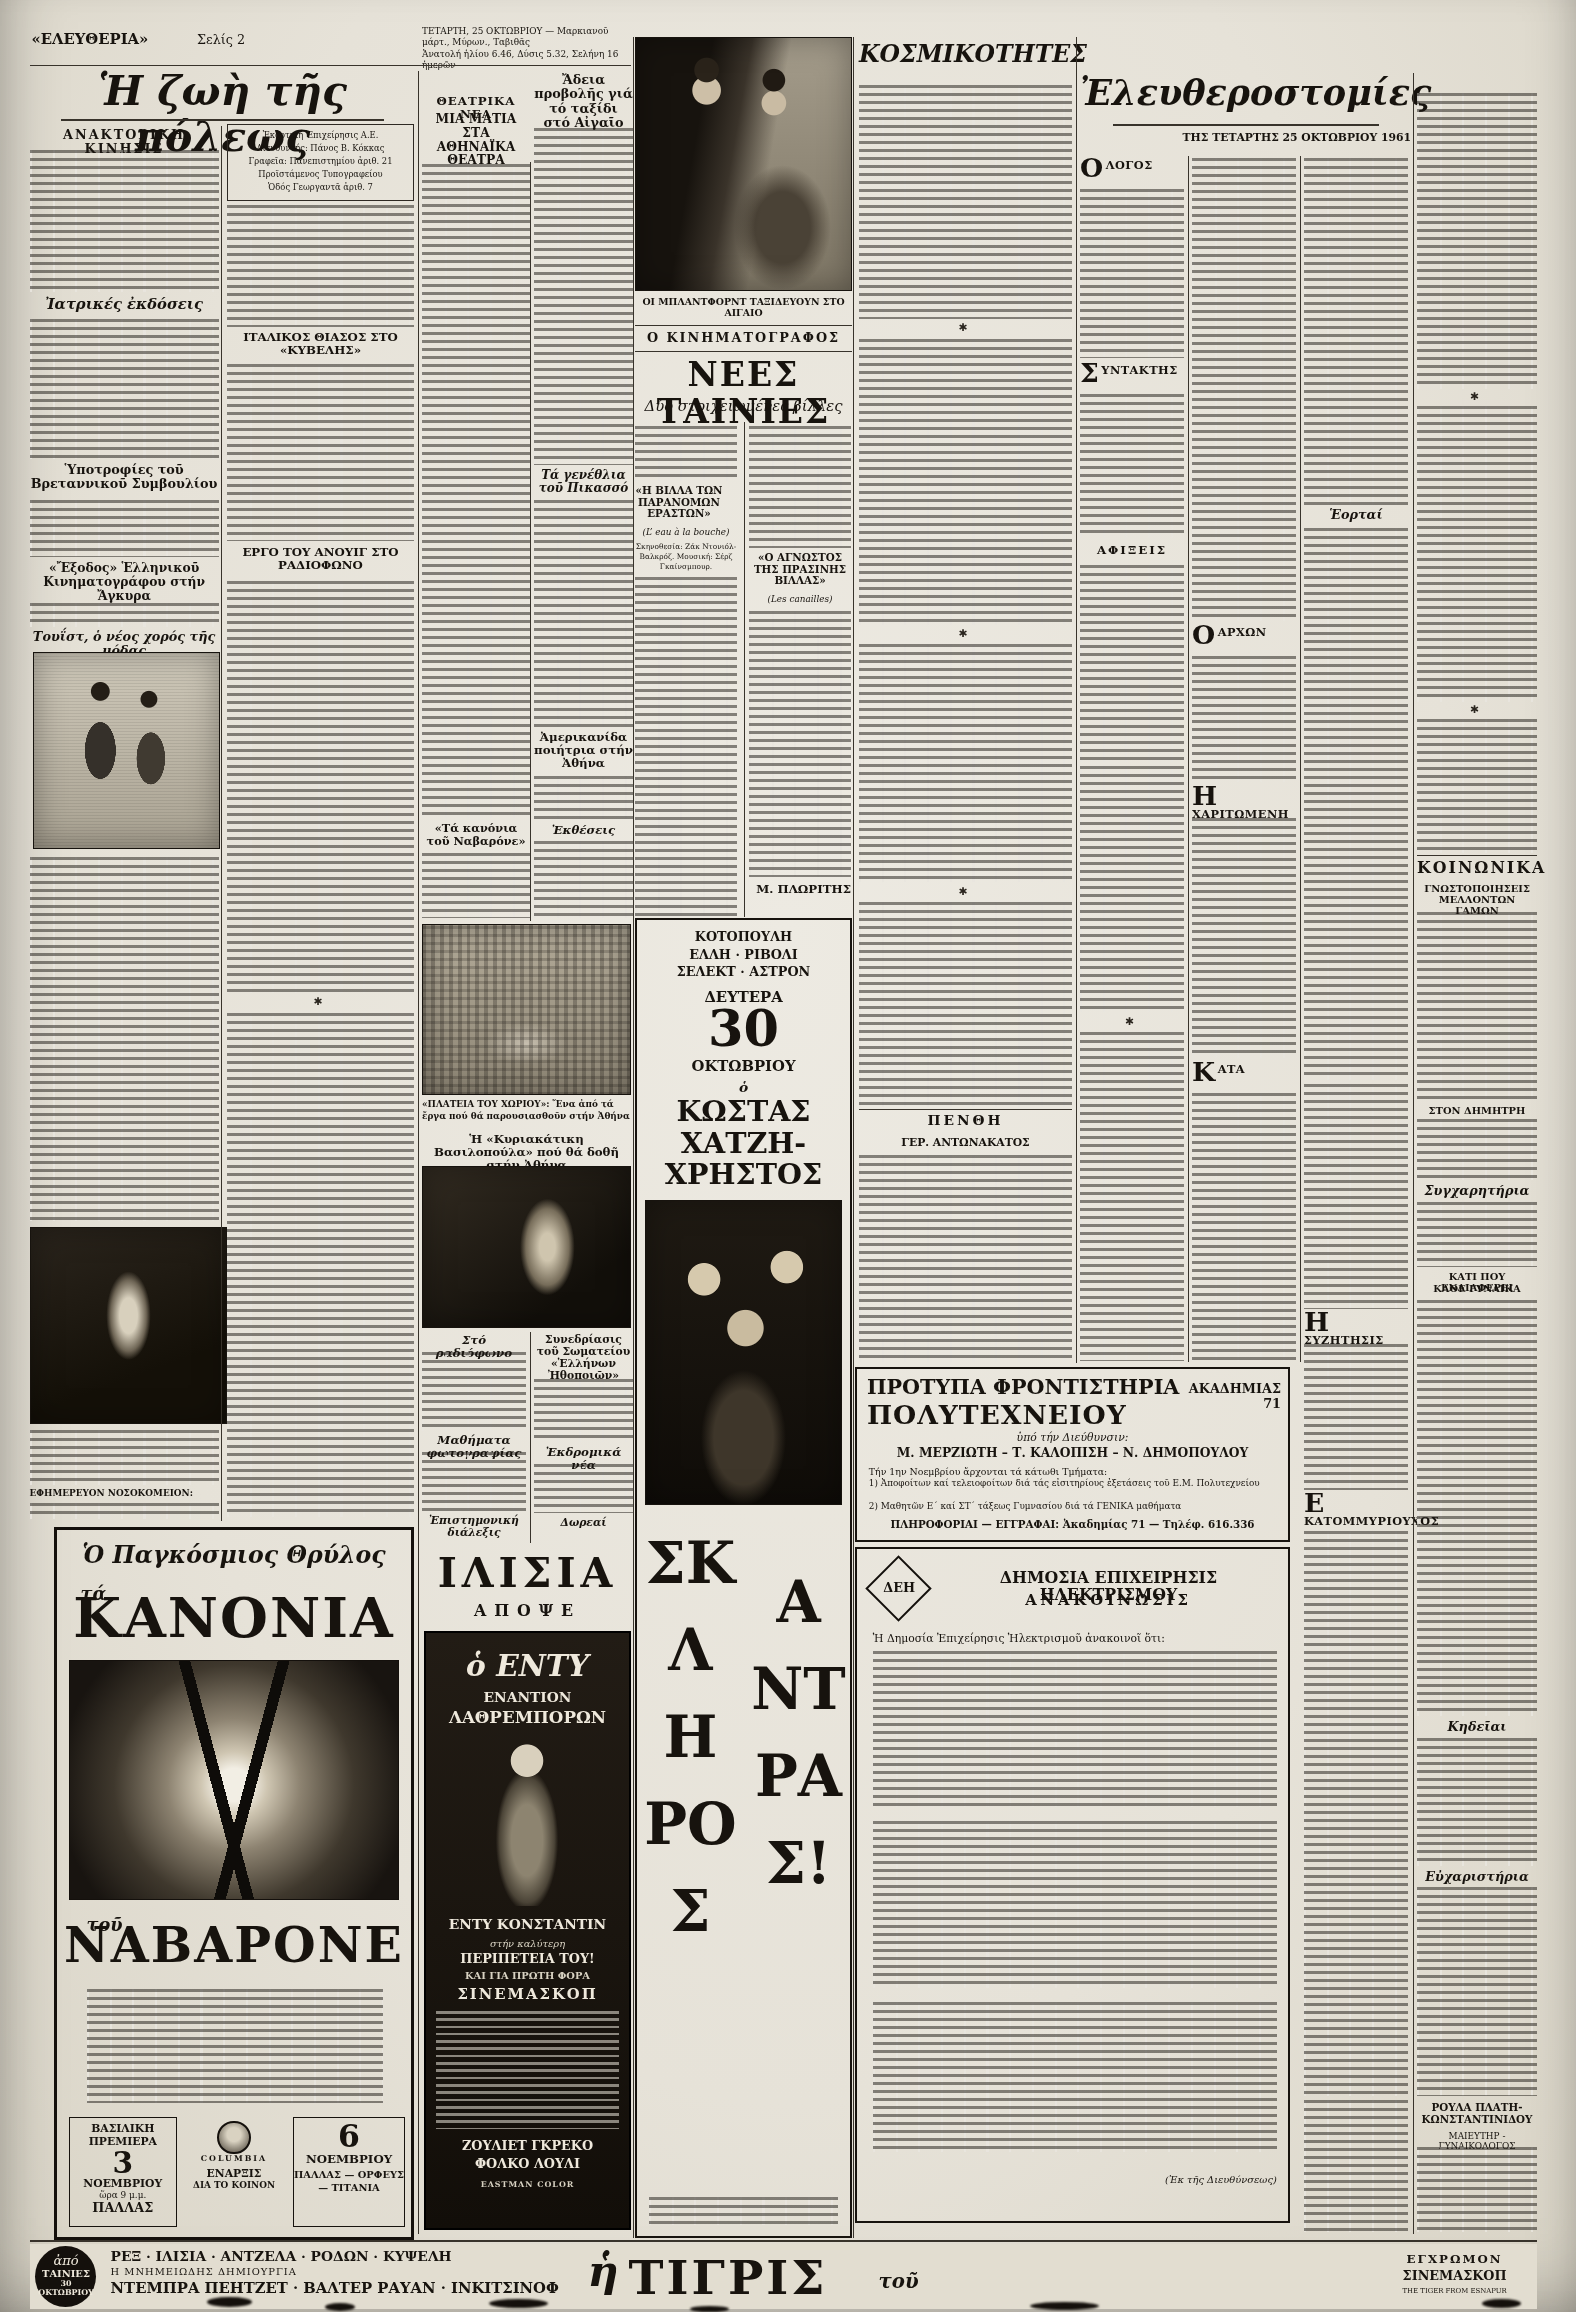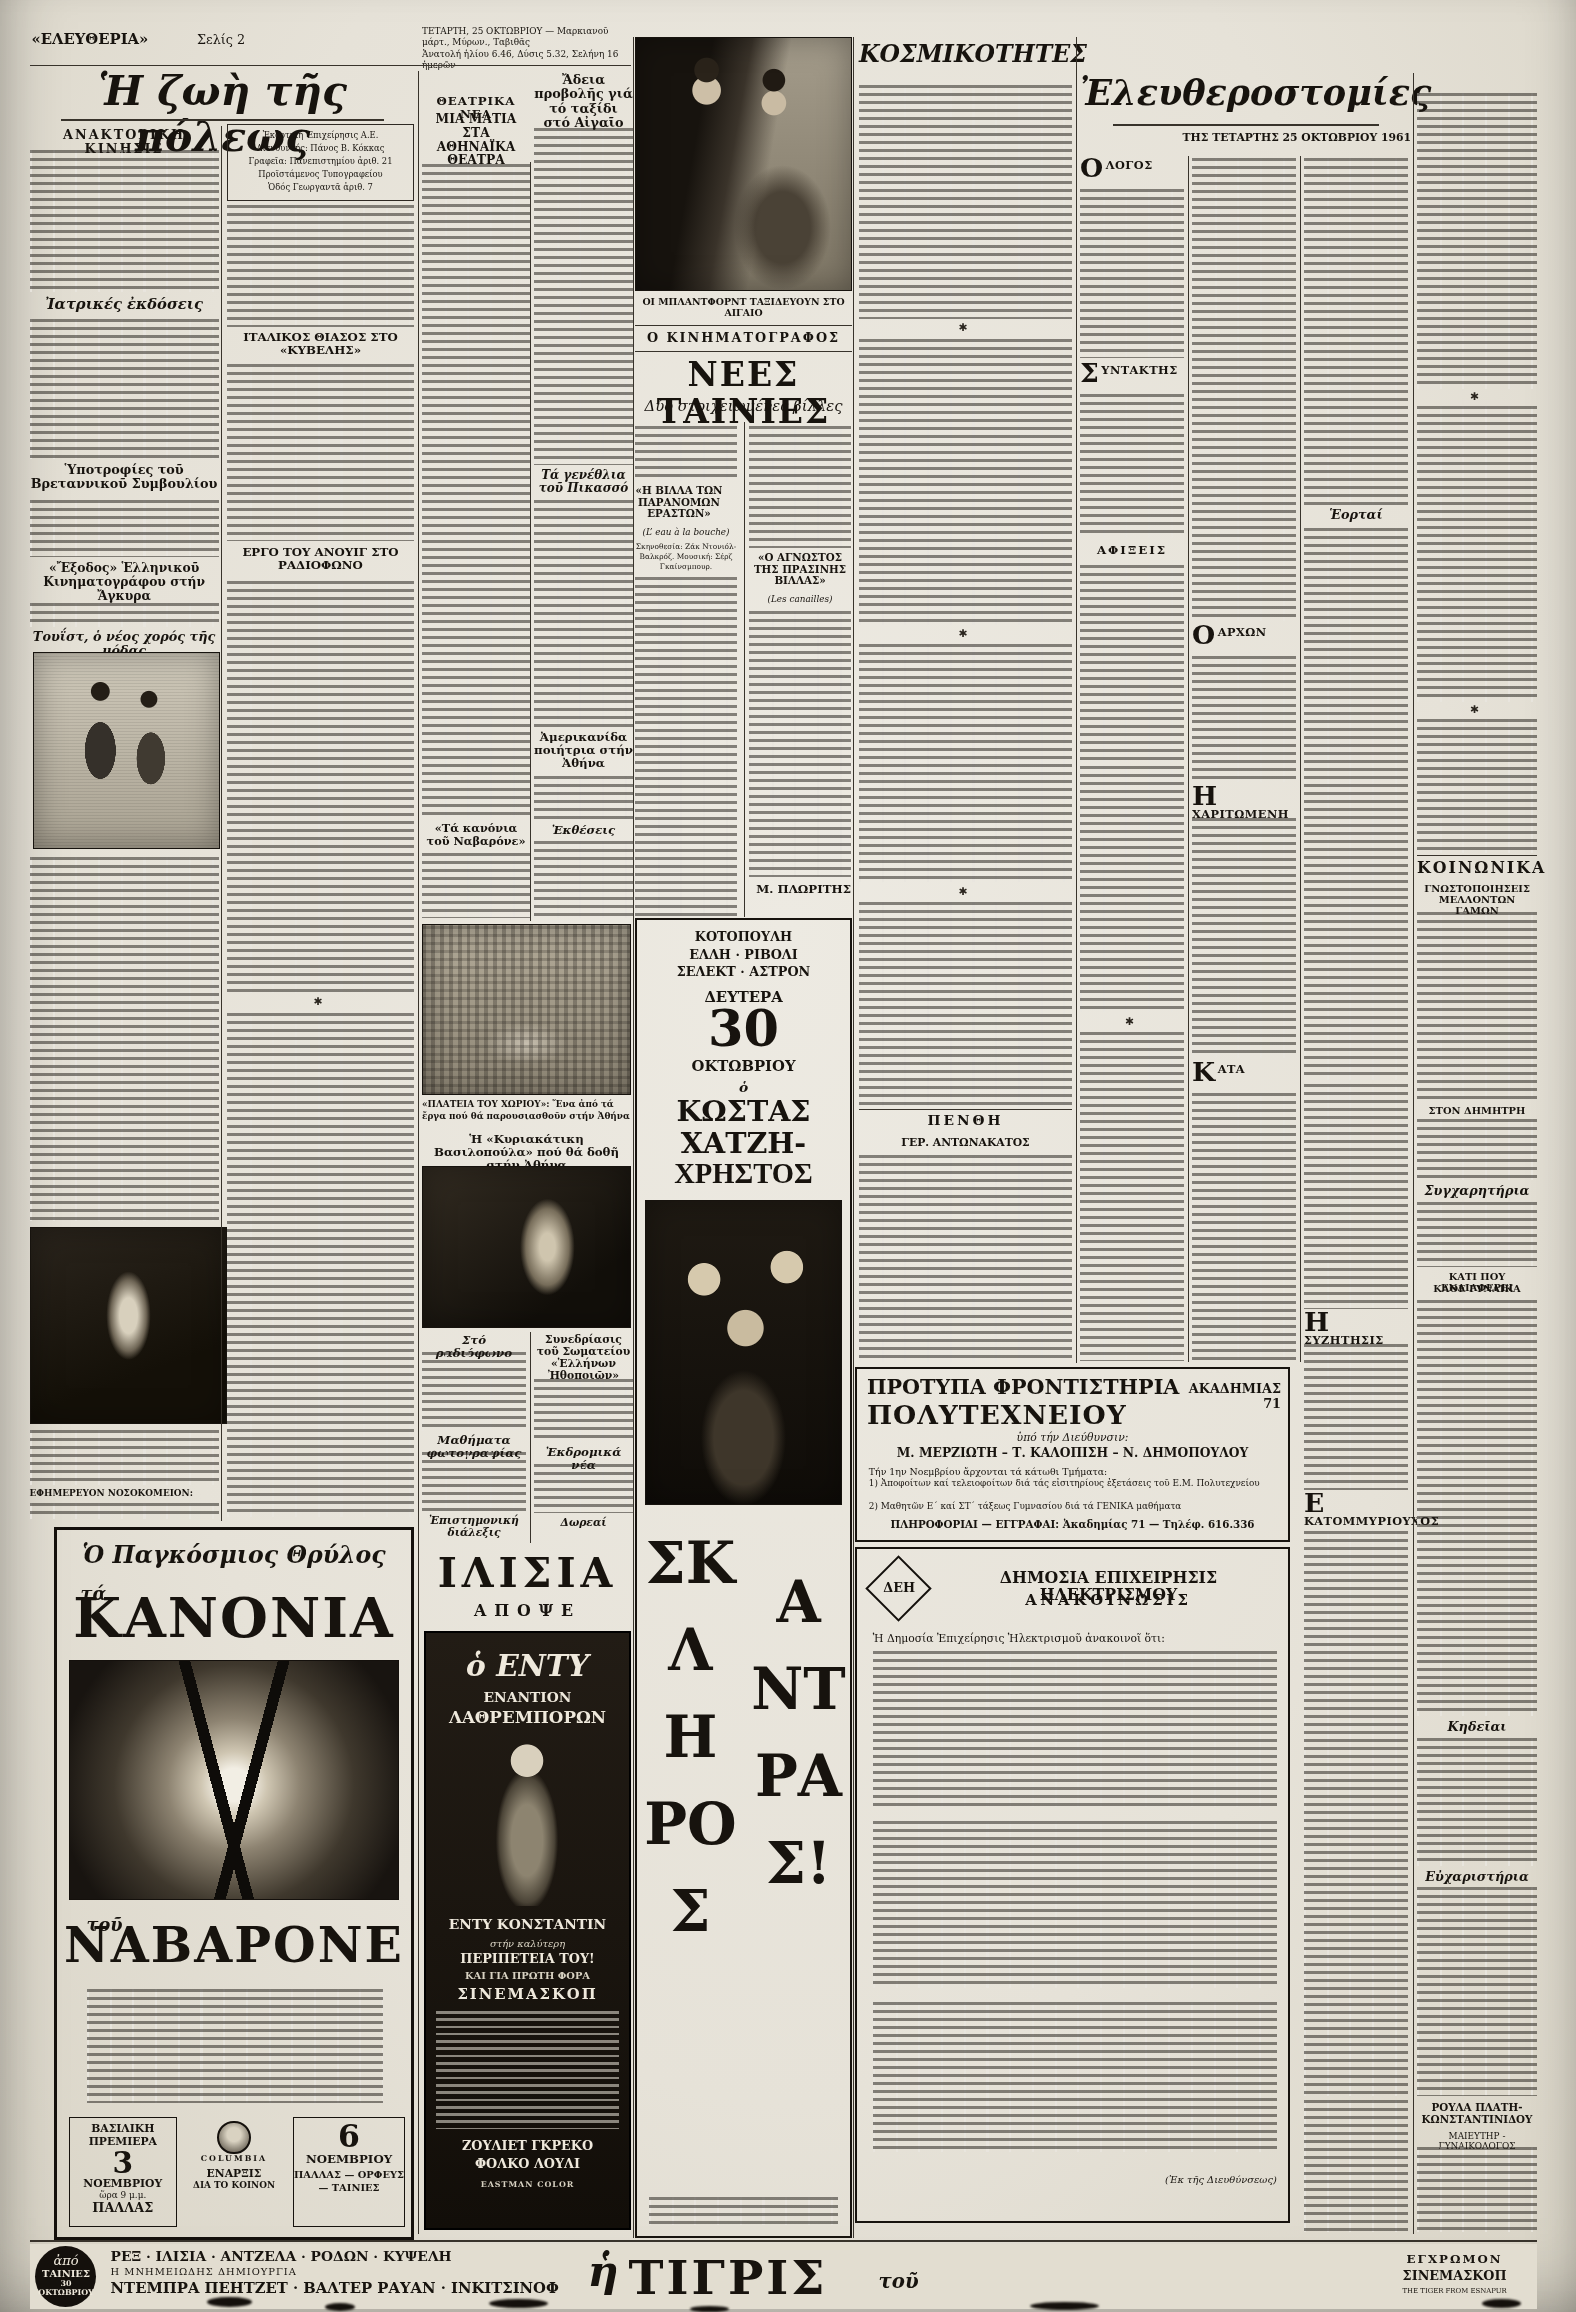--- a/index.html
+++ b/index.html
@@ -241,21 +241,21 @@
     </div>
     <div class="abs" style="left:124px;top:587px;width:106px;height:108px;text-align:center;">
       <div style="width:29.6px;height:29.6px;border:2px solid #14100c;border-radius:50%;margin:3.9px auto 0;background:radial-gradient(circle at 50% 40%, #d9d2c1 30%, #6e675a 80%);"></div>
       <div style="font-size:7.9px;letter-spacing:2px;font-weight:bold;">COLUMBIA</div>
       <div style="font-size:10.8px;font-weight:bold;margin-top:3.9px;">ΕΝΑΡΞΙΣ</div>
       <div style="font-size:8.9px;font-weight:bold;">ΔΙΑ ΤΟ ΚΟΙΝΟΝ</div>
     </div>
     <div class="cell" style="left:236px;top:587px;width:110px;height:108px;">
       <div style="font-size:31.5px;font-weight:bold;line-height:1;margin-top:2px;">6</div>
       <div style="font-size:11.8px;font-weight:bold;">ΝΟΕΜΒΡΙΟΥ</div>
-      <div style="font-size:9.9px;font-weight:bold;line-height:1.3;margin-top:3.9px;">ΠΑΛΛΑΣ — ΟΡΦΕΥΣ — ΤΑΙΝΙΕΣ</div>
+      <div style="font-size:9.9px;font-weight:bold;line-height:1.3;margin-top:3.9px;">ΠΑΛΛΑΣ — ΟΡΦΕΥΣ — ΤΙΤΑΝΙΑ</div>
     </div>
   </div>
 
   <div class="h" style="left:424px;top:1551px;width:207px;font-size:41px;letter-spacing:4.9px;">ΙΛΙΣΙΑ</div>
   <div class="h" style="left:424px;top:1602px;width:207px;font-size:15.8px;letter-spacing:7.9px;">ΑΠΟΨΕ</div>
   <div class="abs" style="left:424px;top:1631px;width:207px;height:599px;background:linear-gradient(#221c15,#120e09);border:2px solid #000;box-sizing:border-box;color:#efe9dc;">
     <div class="h it" style="left:0;top:15.8px;width:203px;font-size:29.6px;color:#efe9dc;">ὁ ΕΝΤΥ</div>
     <div class="h" style="left:0;top:57px;width:203px;font-size:13.8px;color:#efe9dc;">ΕΝΑΝΤΙΟΝ</div>
     <div class="h" style="left:0;top:75px;width:203px;font-size:16.7px;color:#efe9dc;">ΛΑΘΡΕΜΠΟΡΩΝ</div>
     <div class="abs" style="left:39px;top:100px;width:124px;height:173px;
@@ -276,21 +276,21 @@
   <div class="boxad" style="left:635px;top:918px;width:217px;height:1320px;box-sizing:border-box;">
     <div class="h" style="left:0;top:9.9px;width:213px;font-size:12.8px;">ΚΟΤΟΠΟΥΛΗ</div>
     <div class="h" style="left:0;top:27.6px;width:213px;font-size:12.8px;">ΕΛΛΗ · ΡΙΒΟΛΙ</div>
     <div class="h" style="left:0;top:45px;width:213px;font-size:12.8px;">ΣΕΛΕΚΤ · ΑΣΤΡΟΝ</div>
     <div class="h" style="left:0;top:69px;width:213px;font-size:14.8px;">ΔΕΥΤΕΡΑ</div>
     <div class="h" style="left:0;top:83px;width:213px;font-size:51px;line-height:1;">30</div>
     <div class="h" style="left:0;top:138px;width:213px;font-size:14.8px;">ΟΚΤΩΒΡΙΟΥ</div>
     <div class="h it" style="left:0;top:160px;width:213px;font-size:13.8px;">ὁ</div>
     <div class="h" style="left:0;top:175px;width:213px;font-size:28.6px;">ΚΩΣΤΑΣ</div>
     <div class="h" style="left:0;top:207px;width:213px;font-size:28.6px;">ΧΑΤΖΗ-</div>
-    <div class="h" style="left:0;top:238px;width:213px;font-size:28.6px;font-family:Liberation Serif, serif;">ΧΡΗΣΤΟΣ</div>
+    <div class="h" style="left:0;top:238px;width:213px;font-size:28.6px;">ΧΡΗΣΤΟΣ</div>
     <div class="photo" style="left:7.9px;top:280px;width:197px;height:305px;
       background-image:
         radial-gradient(circle at 30% 26%, #d6c9ad 0 15.8px, transparent 16.7px),
         radial-gradient(circle at 72% 22%, #d6c9ad 0 15.8px, transparent 16.7px),
         radial-gradient(circle at 51% 42%, #c9bb9f 0 17.7px, transparent 18.7px),
         radial-gradient(59px 94px at 50% 78%, #3e362a 50%, transparent 72%),
         linear-gradient(#1f1a13,#0f0c08);"></div>
     <div class="abs" style="left:5.9px;top:599px;width:95px;font-size:57px;font-weight:bold;line-height:87px;text-align:center;word-break:break-all;">ΣΚΛΗΡΟΣ</div>
     <div class="abs" style="left:114px;top:638px;width:95px;font-size:57px;font-weight:bold;line-height:87px;text-align:center;word-break:break-all;">ΑΝΤΡΑΣ!</div>
     <div class="ft" style="left:11.8px;top:1277px;width:189px;height:27.6px;"></div>

